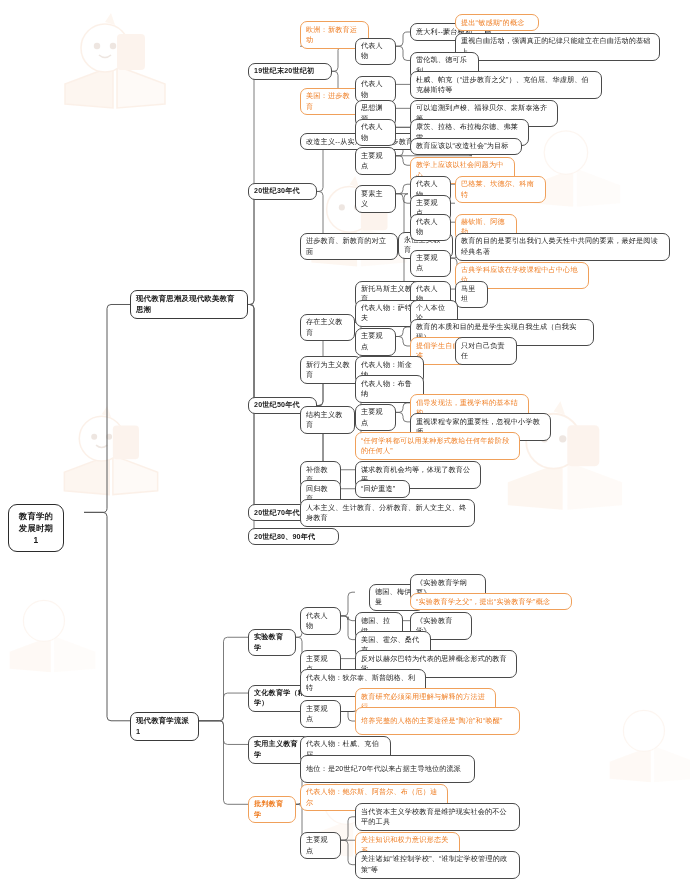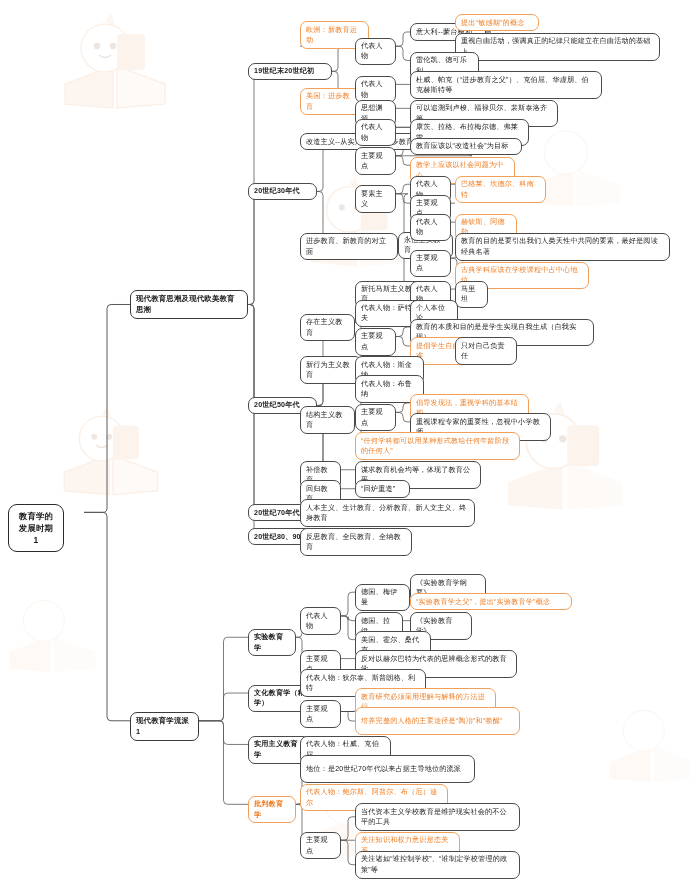--- a/index.html
+++ b/index.html
@@ -285,25 +285,24 @@
     <div class="node plain hl" style="left: 410px; top: 394.4px; width: 119px; min-height: 17px;">倡导发现法，重视学科的基本结构</div>
     <div class="node plain" style="left: 410px; top: 413.375px; width: 141px; min-height: 17px;">重视课程专家的重要性，忽视中小学教师</div>
     <div class="node plain hl" style="left: 355px; top: 432.35px; width: 165px; min-height: 28px;">“任何学科都可以用某种形式教给任何年龄阶段的任何人”</div>
     <div class="node plain" style="left: 300px; top: 461.264px; width: 41px; min-height: 17px;">补偿教育</div>
     <div class="node plain" style="left: 355px; top: 461.264px; width: 126px; min-height: 17px;">谋求教育机会均等，体现了教育公平</div>
     <div class="node plain" style="left: 300px; top: 480.239px; width: 41px; min-height: 17px;">回归教育</div>
     <div class="node plain" style="left: 355px; top: 480.239px; width: 55px; min-height: 17px; text-align: center;">“回炉重造”</div>
     <div class="node lvl2" style="left: 248px; top: 504.183px; width: 69px; min-height: 17px;">20世纪70年代</div>
     <div class="node plain" style="left: 300px; top: 499.214px; width: 175px; min-height: 28px;">人本主义、生计教育、分析教育、新人文主义、终身教育</div>
     <div class="node lvl2" style="left: 248px; top: 528.128px; width: 91px; min-height: 17px;">20世纪80、90年代</div>
-    <div class="node plain" style="left: 300px; top: 528.128px; width: 112px; min-height: 17px;">反思教育、全民教育、全纳教育</div>
     <div class="node lvl1" style="left: 130px; top: 712.286px; width: 69px; min-height: 17px;">现代教育学流派1</div>
     <div class="node lvl2" style="left: 248px; top: 628.762px; width: 48px; min-height: 17px;">实验教育学</div>
     <div class="node plain" style="left: 300px; top: 607.416px; width: 41px; min-height: 17px;">代表人物</div>
-    <div class="node plain" style="left: 355px; top: 583.697px; width: 55px; min-height: 17px;">德国、梅伊曼</div>
+    <div class="node plain" style="left: 369px; top: 583.697px; width: 55px; min-height: 17px;">德国、梅伊曼</div>
     <div class="node plain" style="left: 410px; top: 574.21px; width: 76px; min-height: 17px;">《实验教育学纲要》</div>
     <div class="node plain hl" style="left: 410px; top: 593.184px; width: 162px; min-height: 17px;">“实验教育学之父”，提出“实验教育学”概念</div>
     <div class="node plain" style="left: 355px; top: 612.159px; width: 48px; min-height: 17px;">德国、拉伊</div>
     <div class="node plain" style="left: 410px; top: 612.159px; width: 62px; min-height: 17px;">《实验教育学》</div>
     <div class="node plain" style="left: 355px; top: 631.134px; width: 76px; min-height: 17px;">美国、霍尔、桑代克</div>
     <div class="node plain" style="left: 300px; top: 650.109px; width: 41px; min-height: 17px;">主要观点</div>
     <div class="node plain" style="left: 355px; top: 650.109px; width: 162px; min-height: 17px;">反对以赫尔巴特为代表的思辨概念形式的教育学</div>
     <div class="node lvl2" style="left: 248px; top: 684.557px; width: 112px; min-height: 17px;">文化教育学（精神科学教育学）</div>
     <div class="node plain" style="left: 300px; top: 669.084px; width: 126px; min-height: 17px;">代表人物：狄尔泰、斯普朗格、利特</div>
     <div class="node plain" style="left: 300px; top: 700.031px; width: 41px; min-height: 17px;">主要观点</div>

